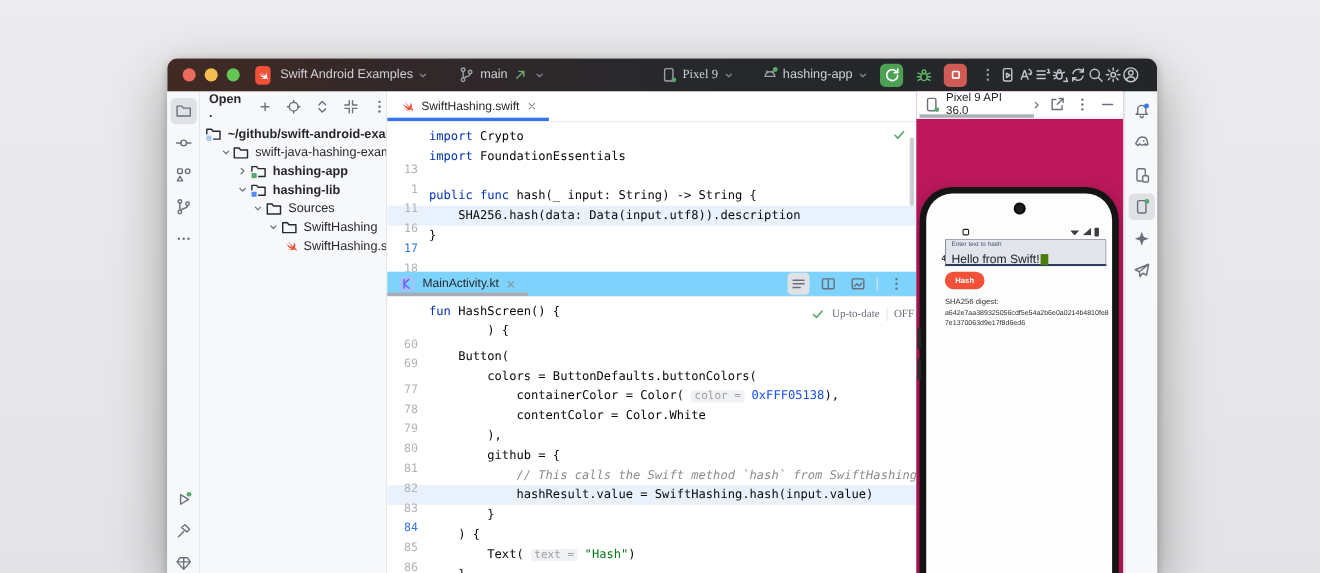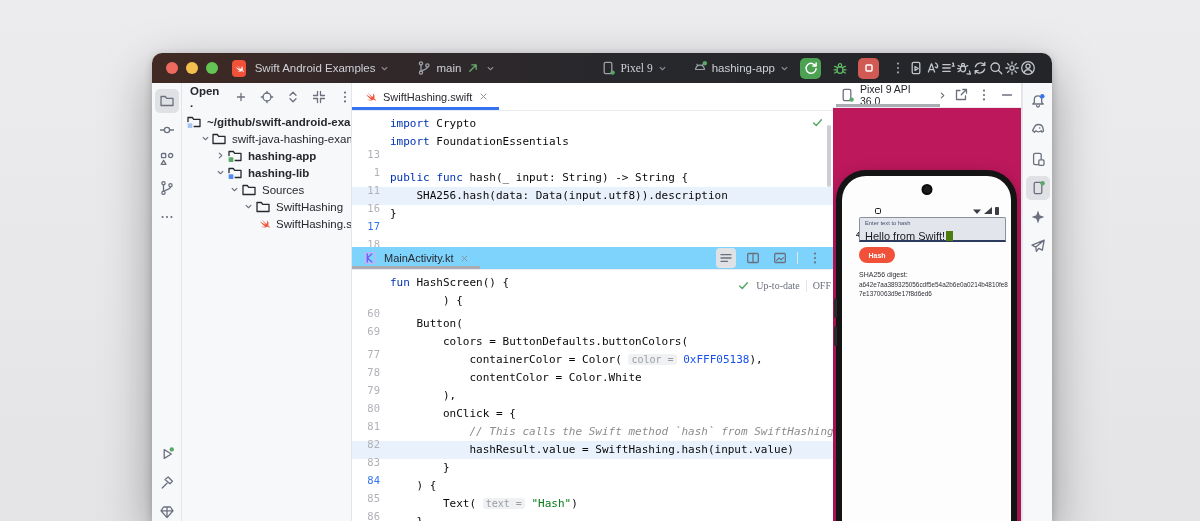--- a/index.html
+++ b/index.html
@@ -560,21 +560,21 @@
         </div>
         <div class="editor kotlin" id="ed-kotlin">
 
         <div class="cline"><span class="ln">60</span><span class="code"><span class="tk-k">fun</span><span class="tk-d"> HashScreen() {</span></span></div>
             <div class="cline"><span class="ln">69</span><span class="code"><span class="tk-d">        ) {</span></span></div>
             <div class="cline gap"><span class="ln">77</span><span class="code"><span class="tk-d">    Button(</span></span></div>
             <div class="cline"><span class="ln">78</span><span class="code"><span class="tk-d">        colors = ButtonDefaults.buttonColors(</span></span></div>
             <div class="cline"><span class="ln">79</span><span class="code"><span class="tk-d">            containerColor = Color( </span><span class="tk-h">color =</span><span class="tk-d"> </span><span class="tk-n">0xFFF05138</span><span class="tk-d">),</span></span></div>
             <div class="cline"><span class="ln">80</span><span class="code"><span class="tk-d">            contentColor = Color.White</span></span></div>
             <div class="cline"><span class="ln">81</span><span class="code"><span class="tk-d">        ),</span></span></div>
-            <div class="cline"><span class="ln">82</span><span class="code"><span class="tk-d">        onClick = {</span></span></div>
+            <div class="cline"><span class="ln">82</span><span class="code"><span class="tk-d">        github = {</span></span></div>
             <div class="cline"><span class="ln">83</span><span class="code"><span class="tk-c">            // This calls the Swift method `hash` from SwiftHashing.swift</span></span></div>
             <div class="cline hl"><span class="ln">84</span><span class="code"><span class="tk-d">            hashResult.value = SwiftHashing.hash(input.value)</span></span></div>
             <div class="cline"><span class="ln">85</span><span class="code"><span class="tk-d">        }</span></span></div>
             <div class="cline"><span class="ln">86</span><span class="code"><span class="tk-d">    ) {</span></span></div>
             <div class="cline"><span class="ln">87</span><span class="code"><span class="tk-d">        Text( </span><span class="tk-h">text =</span><span class="tk-d"> </span><span class="tk-s">"Hash"</span><span class="tk-d">)</span></span></div>
             <div class="cline"><span class="ln">88</span><span class="code"><span class="tk-d">    }</span></span></div>
             <div class="upd">
             <span class="ck">
                 <svg viewBox="0 0 16 16" width="13" height="13" fill="none" stroke="currentColor" stroke-width="1.8" stroke-linecap="round" stroke-linejoin="round">
                   <path d="M3.2 8.6 6.5 11.8 12.8 4.6"></path>

